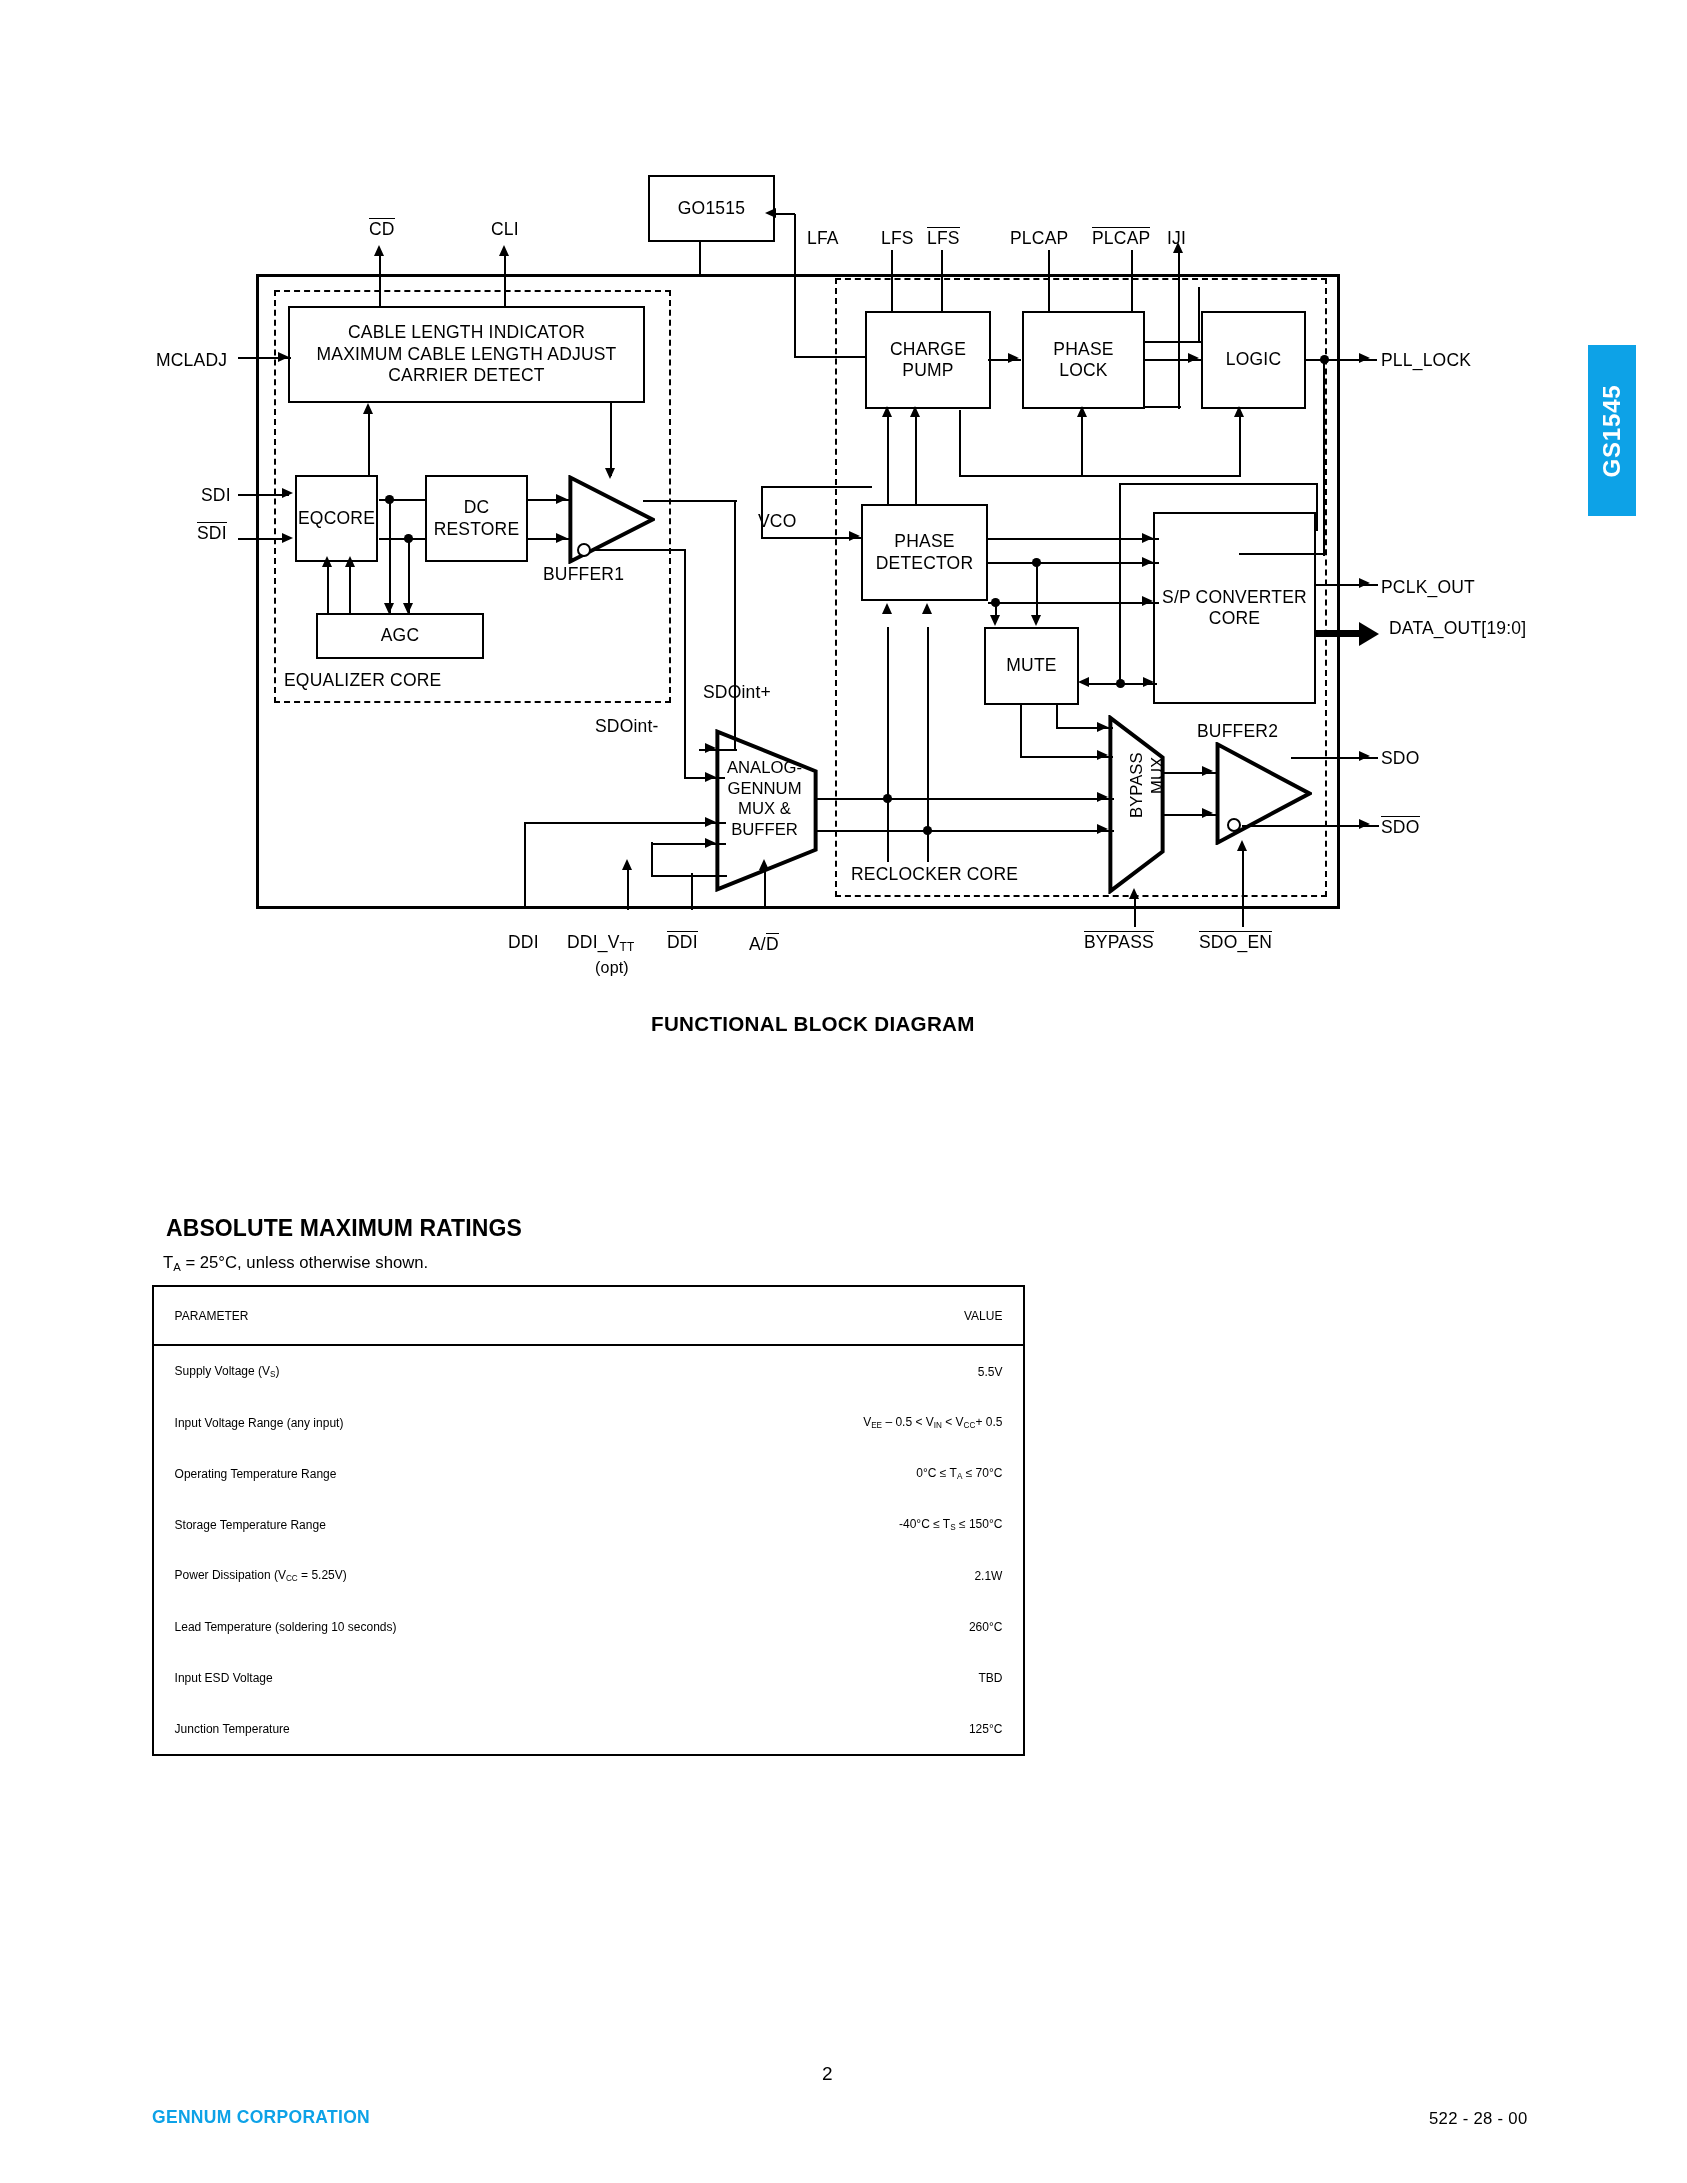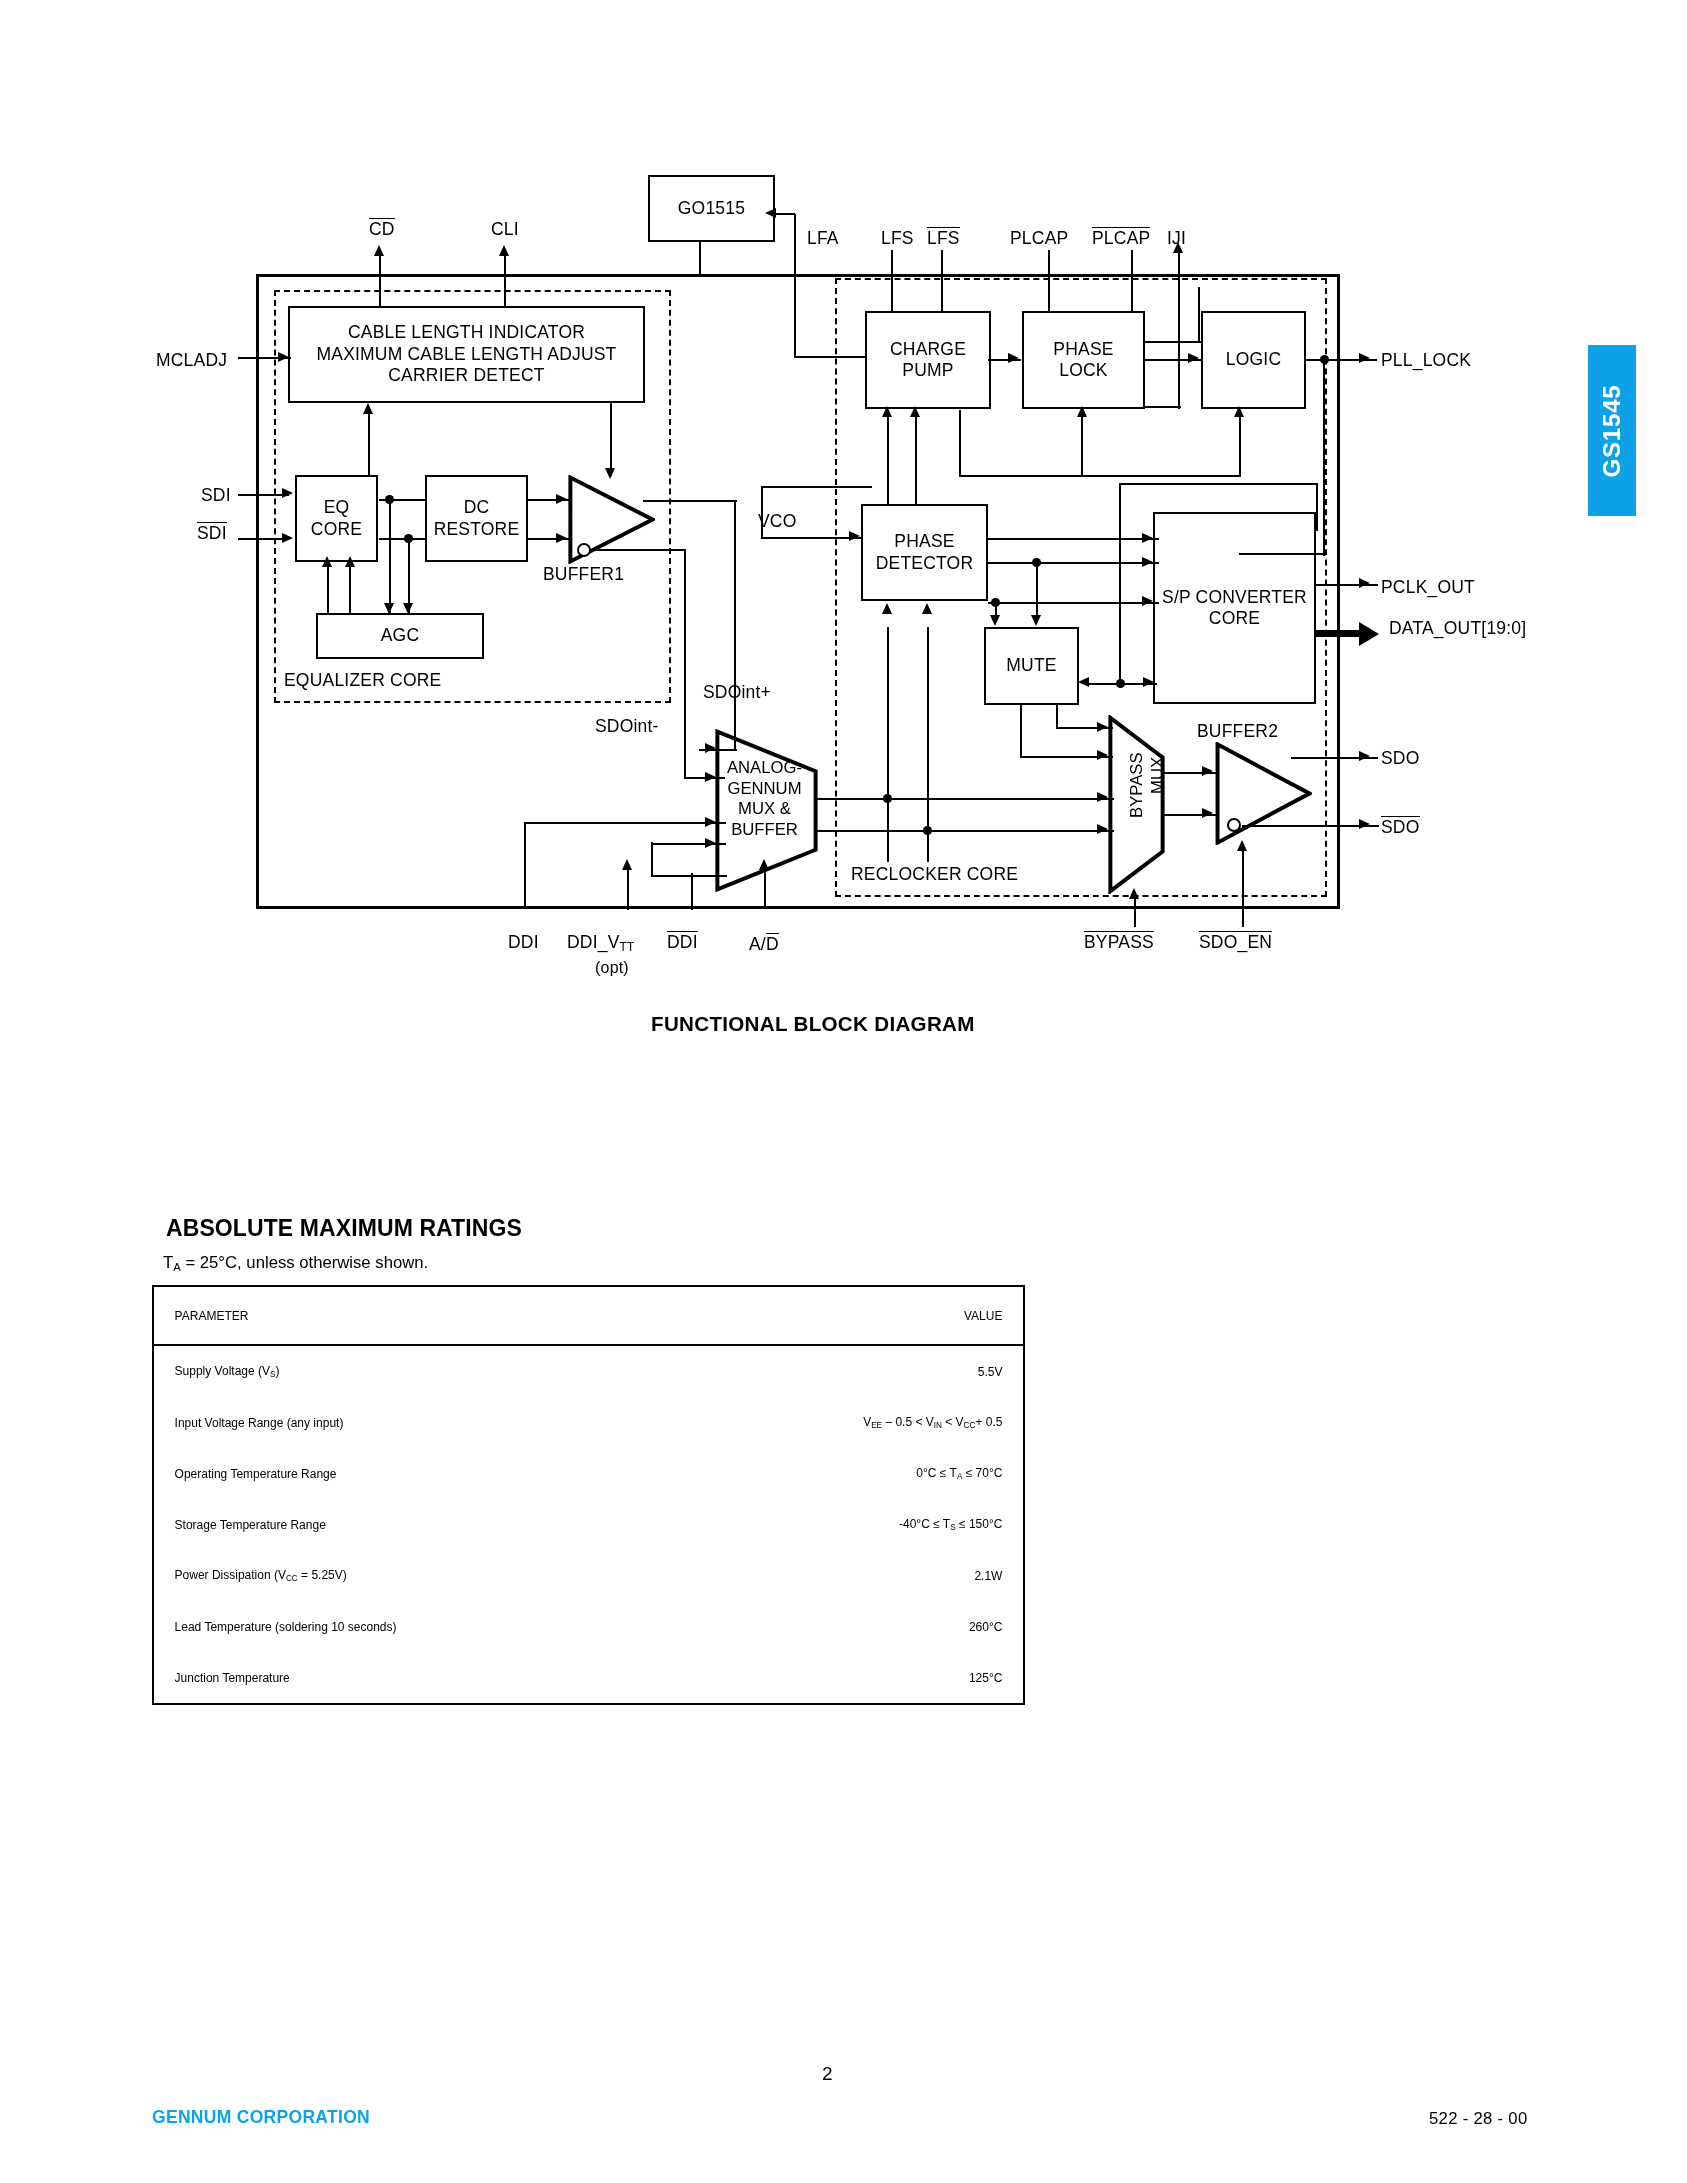--- a/index.html
+++ b/index.html
@@ -135,21 +135,21 @@
 
   <div class="dashbox" style="left:835px; top:278px; width:492px; height:619px;"></div>
   <div class="lbl" style="left:851px; top:865px;">RECLOCKER CORE</div>
 
   <div class="box" style="left:288px; top:306px; width:357px; height:97px; flex-direction:column;">
     <span>CABLE LENGTH INDICATOR</span>
     <span>MAXIMUM CABLE LENGTH ADJUST</span>
     <span>CARRIER DETECT</span>
   </div>
 
-  <div class="box" style="left:295px; top:475px; width:83px; height:87px; flex-direction:column;">
+  <div class="box" style="left:295px; top:475px; width:83px; height:87px; ">
     <span>EQ</span>
     <span>CORE</span>
   </div>
 
   <div class="box" style="left:425px; top:475px; width:103px; height:87px; flex-direction:column;">
     <span>DC</span>
     <span>RESTORE</span>
   </div>
 
   <div class="box" style="left:316px; top:613px; width:168px; height:46px;">
@@ -486,20 +486,24 @@
     </tr>
     <tr>
       <td>Power Dissipation (V<sub>CC</sub> = 5.25V)</td>
       <td class="val">2.1W</td>
     </tr>
     <tr>
       <td>Lead Temperature (soldering 10 seconds)</td>
       <td class="val">260°C</td>
     </tr>
     <tr>
+      <td>Input ESD Voltage</td>
+      <td class="val">TBD</td>
+    </tr>
+    <tr>
       <td>Junction Temperature</td>
       <td class="val">125°C</td>
     </tr>
   </tbody>
 </table>
 
 <div id="page-number" style="left:822px; top:2063px;">2</div>
 <div id="footer-company" style="left:152px; top:2107px;">GENNUM CORPORATION</div>
 <div id="footer-docnum" style="left:1429px; top:2109px;">522 - 28 - 00</div>
 

